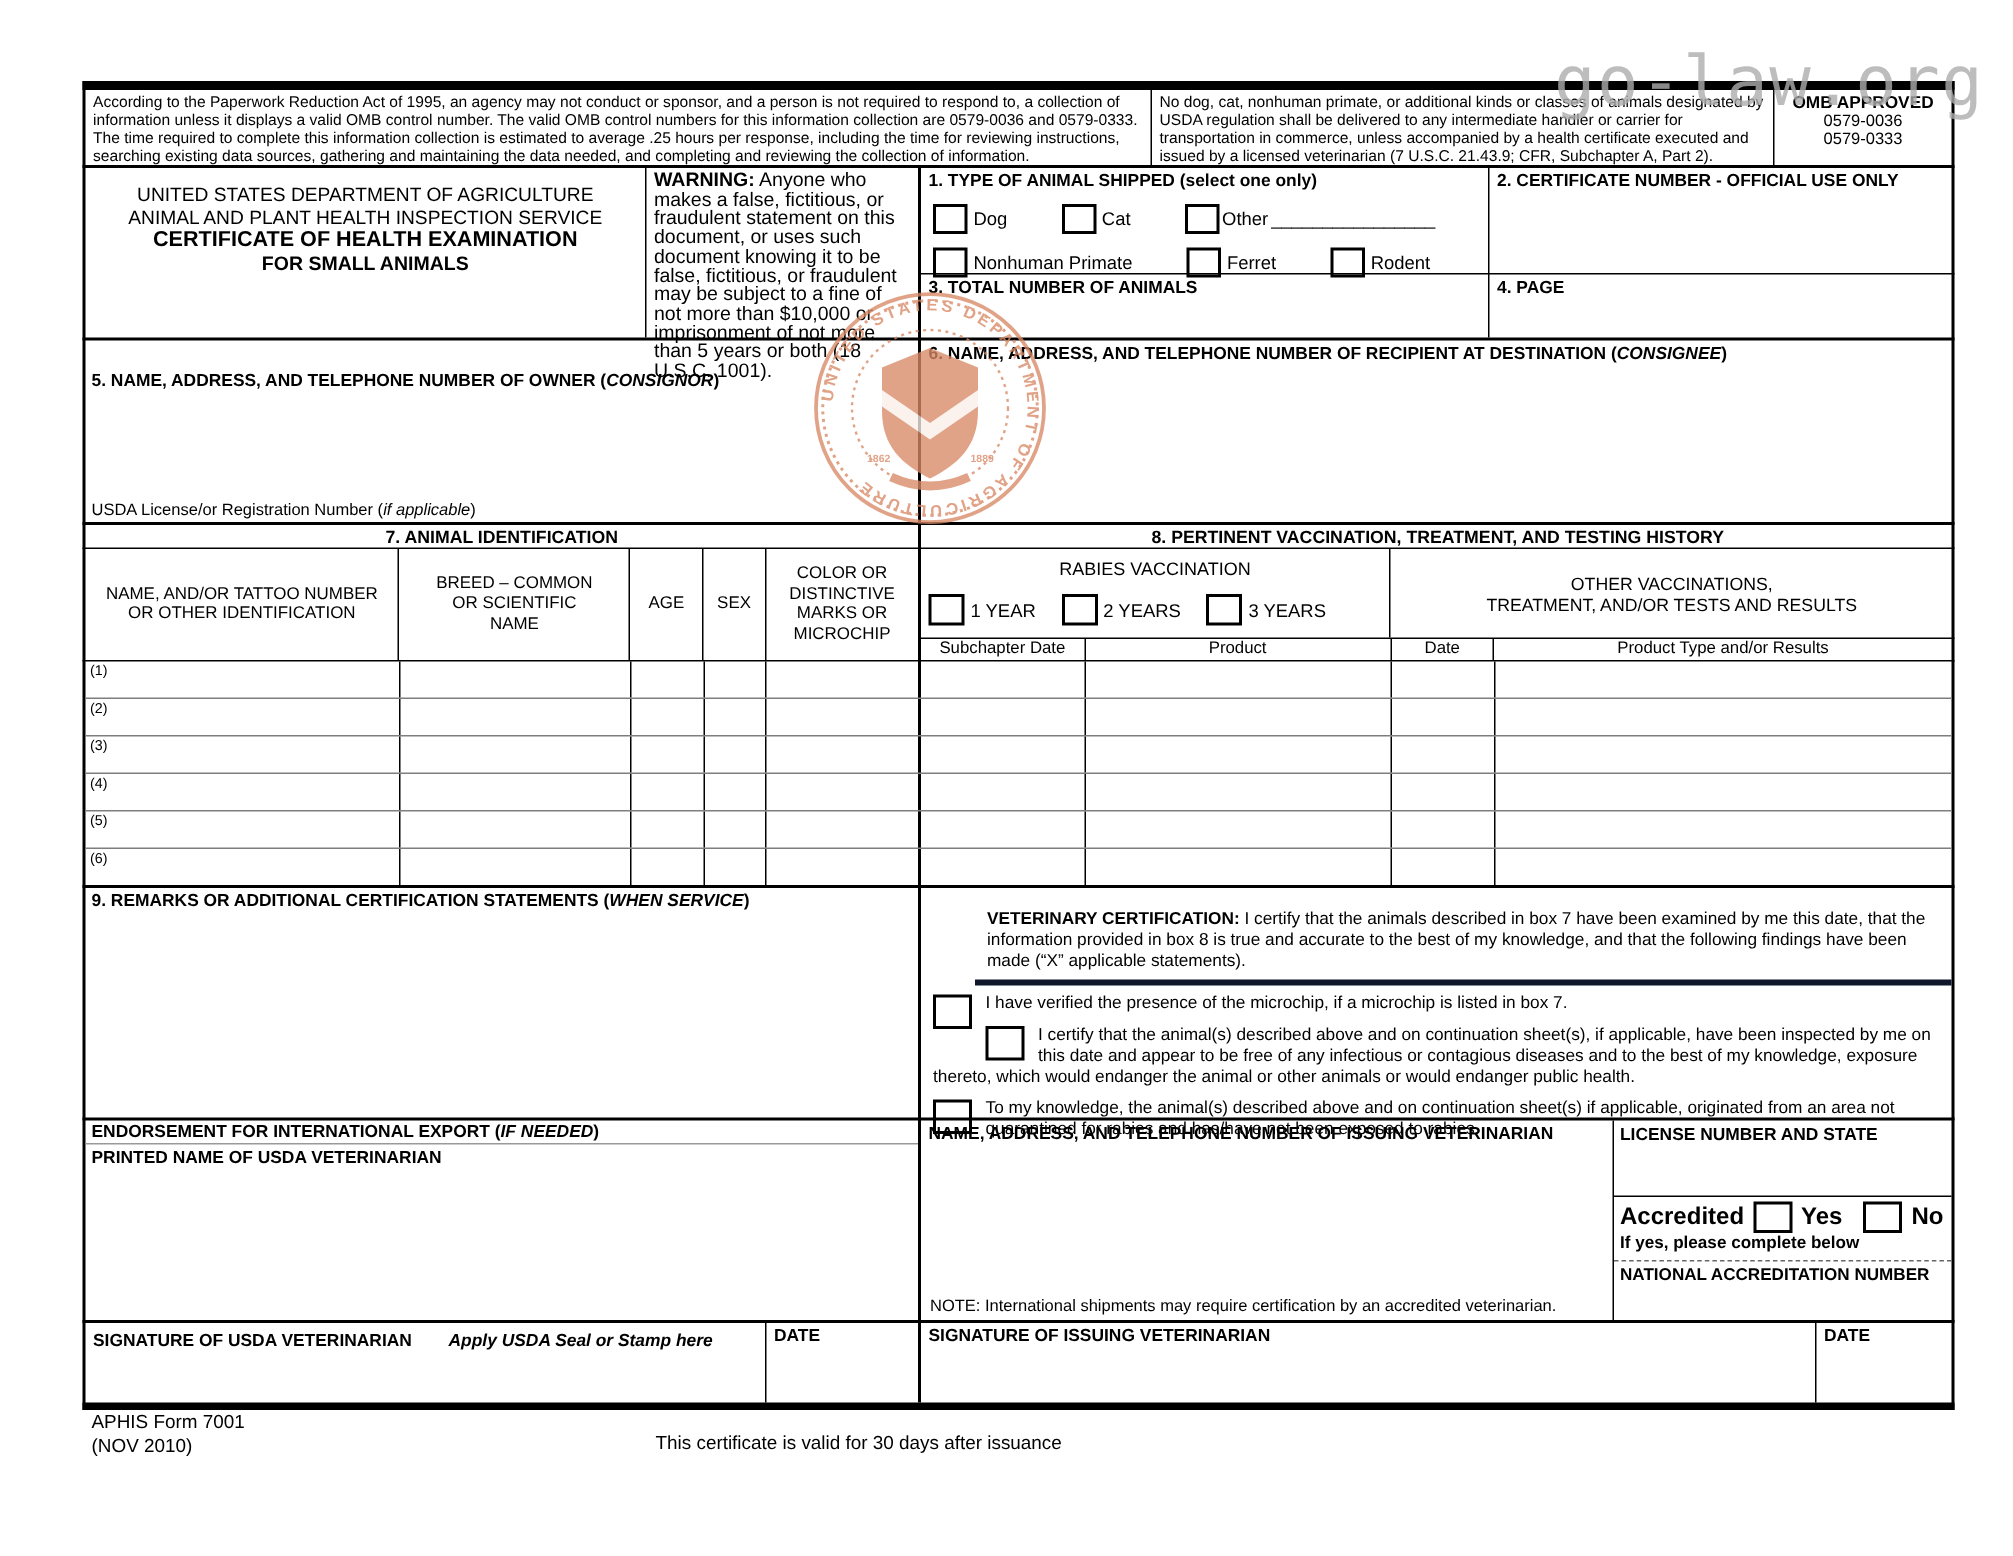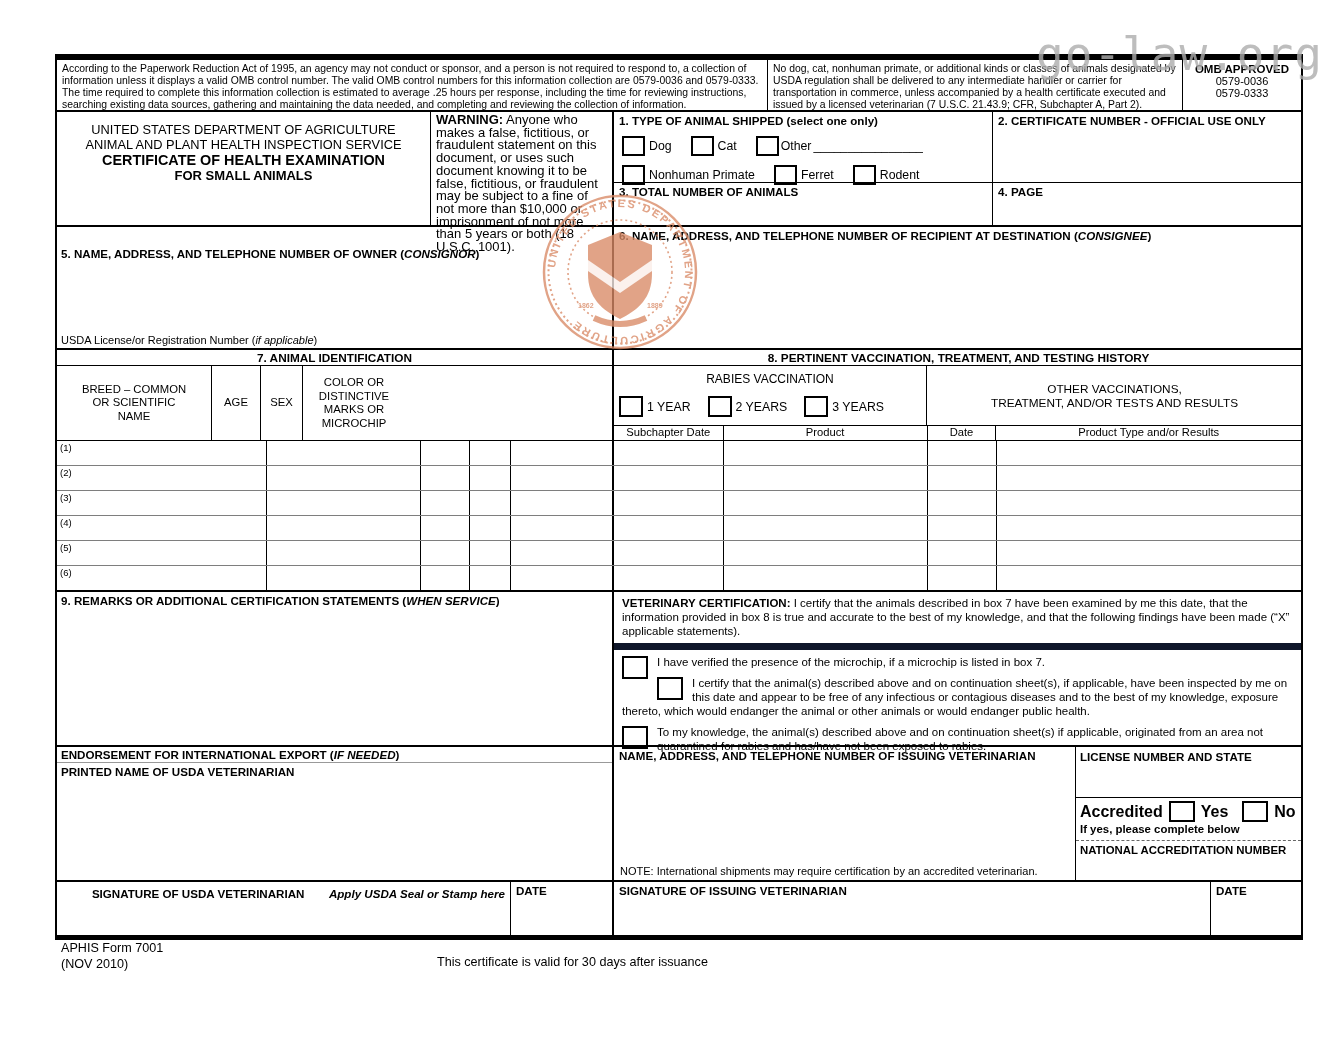--- a/index.html
+++ b/index.html
@@ -11,21 +11,21 @@
   .i{font-style:italic;}
   .pre{white-space:pre-line;}
   .ctr{display:flex;align-items:center;justify-content:center;text-align:center;}
   .para{font-size:10.4px;line-height:11.9px;padding:3px 5px;text-align:left;}
   .sect-title{font-weight:bold;font-size:11.6px;padding:2px 5px;}
   .cb{display:inline-block;width:19px;height:16px;border:2.5px solid #000;background:#fff;flex:none;vertical-align:middle;}
   .cb-sm{width:20px;height:17px;border-width:2.5px;}
   .cb-cert{display:block;float:left;width:22px;height:19px;border:2px solid #000;background:#fff;margin:1px 9px 2px 0;}
   .cb-acc{display:inline-block;width:22px;height:17px;border:2px solid #000;background:#fff;vertical-align:middle;}
   .grp{display:flex;align-items:center;gap:4px;font-size:12.3px;}
-  .cbrow{display:flex;gap:19px;margin:7px 0 0 8px;}
+  .cbrow{display:flex;gap:36px;margin:7px 0 0 8px;}
   .hcell{display:flex;align-items:center;justify-content:center;text-align:center;
          font-size:11.3px;line-height:13.5px;border-right:1px solid #000;white-space:pre-line;}
   .trow{display:flex;flex:1;border-bottom:1px solid #7e7e7e;}
   .trow:last-child{border-bottom:none;}
   .tcell{border-right:1px solid #000;height:100%;}
   .tcell.noline{border-right:none;}
   .rowlabel{font-size:9.5px;padding:1px 0 0 3px;display:block;}
   .stmt{font-size:11.5px;line-height:14px;margin-bottom:7px;overflow:visible;}
   .wm{position:absolute;left:1036px;top:27px;font-family:"DejaVu Sans Mono","Liberation Mono",monospace;
       font-size:46px;color:#adadad;letter-spacing:1px;opacity:.8;z-index:9;}
@@ -120,20 +120,22 @@
   <div class="abs" style="left:614px;top:227px;width:689px;height:121px;">
     <div class="sect-title" style="padding:2px 5px;"><span>6.  NAME, ADDRESS, AND TELEPHONE NUMBER OF RECIPIENT AT DESTINATION (</span><span class="i">CONSIGNEE</span><span>)</span></div>
   </div>
   <div class="abs line" style="left:55px;top:348px;width:1248px;height:2px;"></div>
 
   <div class="abs ctr b" style="left:57px;top:350px;width:555px;height:15px;font-size:11.8px;">7.  ANIMAL IDENTIFICATION</div>
   <div class="abs ctr b" style="left:614px;top:350px;width:689px;height:15px;font-size:11.8px;">8.  PERTINENT VACCINATION, TREATMENT, AND TESTING HISTORY</div>
   <div class="abs line" style="left:55px;top:365px;width:1248px;height:1px;"></div>
 
   <div class="abs" style="left:57px;top:366px;width:555px;height:74px;display:flex;">
+    <div class="hcell" style="width:210px;">NAME, AND/OR TATTOO NUMBER
+OR OTHER IDENTIFICATION</div>
     <div class="hcell" style="width:154px;">BREED – COMMON
 OR SCIENTIFIC
 NAME</div>
     <div class="hcell" style="width:48px;">AGE</div>
     <div class="hcell" style="width:41px;">SEX</div>
     <div class="hcell" style="width:102px;border-right:none;">COLOR OR
 DISTINCTIVE
 MARKS OR
 MICROCHIP</div>
   </div>
@@ -253,21 +255,21 @@
       <div class="tcell noline" style="width:306px;"></div>
     </div>
   </div>
   <div class="abs line" style="left:55px;top:590px;width:1248px;height:2px;"></div>
 
   <div class="abs" style="left:57px;top:592px;width:555px;height:153px;">
     <div class="sect-title" style="padding:2px 4px;"><span>9. REMARKS OR ADDITIONAL CERTIFICATION STATEMENTS  (</span><span class="i">WHEN SERVICE</span><span>)</span></div>
   </div>
 
   <div class="abs" style="left:614px;top:592px;width:687px;height:153px;">
-    <div style="padding:4px 10px 5px 8px;font-size:11.5px;line-height:14px;border-bottom:7px solid #0f172a;">
+    <div style="padding:14px 10px 5px 8px;font-size:11.5px;line-height:14px;border-bottom:4px solid #0f172a;margin-left:36px;">
       <span class="b">VETERINARY CERTIFICATION:</span><span>  I certify that the animals described in box 7 have been examined by me this date, that the information provided in box 8 is true and accurate to the best of my knowledge, and that the following findings have been made (“X” applicable statements).</span>
     </div>
     <div style="padding:5px 8px 0 8px;">
       <div class="stmt"><span class="cb-cert"></span><span>I have verified the presence of the microchip, if a microchip is listed in box 7.</span></div>
       <div class="stmt"><span class="cb-cert"></span><span>I certify that the animal(s) described above and on continuation sheet(s), if applicable, have been inspected by me on this date and appear to be free of any infectious or contagious diseases and to the best of my knowledge, exposure thereto, which would endanger the animal or other animals or would endanger public health.</span></div>
       <div class="stmt"><span class="cb-cert"></span><span>To my knowledge, the animal(s) described above and on continuation sheet(s) if applicable, originated from an area not quarantined for rabies and has/have not been exposed to rabies.</span></div>
     </div>
   </div>
   <div class="abs line" style="left:55px;top:745px;width:1248px;height:2px;"></div>
 
@@ -294,21 +296,21 @@
         <span>No</span>
       </div>
       <div class="b" style="font-size:11.4px;margin-top:1px;">If yes, please complete below</div>
     </div>
     <div>
       <div class="sect-title" style="padding:3px 4px;font-size:11.4px;">NATIONAL ACCREDITATION NUMBER</div>
     </div>
   </div>
   <div class="abs line" style="left:55px;top:880px;width:1248px;height:2px;"></div>
 
-  <div class="abs" style="left:57px;top:882px;width:453px;height:53px;padding:2px 5px;text-align:right;">
+  <div class="abs" style="left:57px;top:882px;width:453px;height:53px;padding:2px 5px;">
     <span class="b" style="font-size:11.6px;">SIGNATURE OF USDA VETERINARIAN</span>
     <span class="b i" style="font-size:11.6px;margin-left:20px;">Apply USDA Seal or Stamp here</span>
   </div>
   <div class="abs line" style="left:510px;top:882px;width:1px;height:53px;"></div>
   <div class="abs" style="left:511px;top:882px;width:101px;height:53px;">
     <div class="sect-title">DATE</div>
   </div>
   <div class="abs" style="left:614px;top:882px;width:596px;height:53px;">
     <div class="sect-title">SIGNATURE OF ISSUING VETERINARIAN</div>
   </div>

